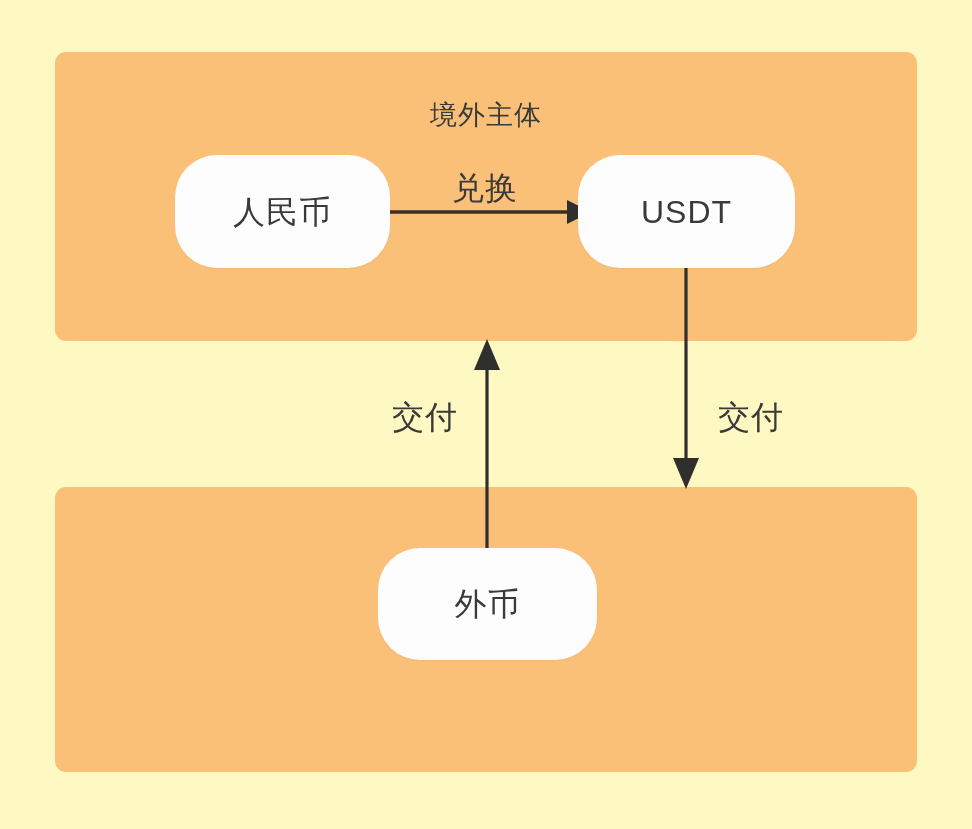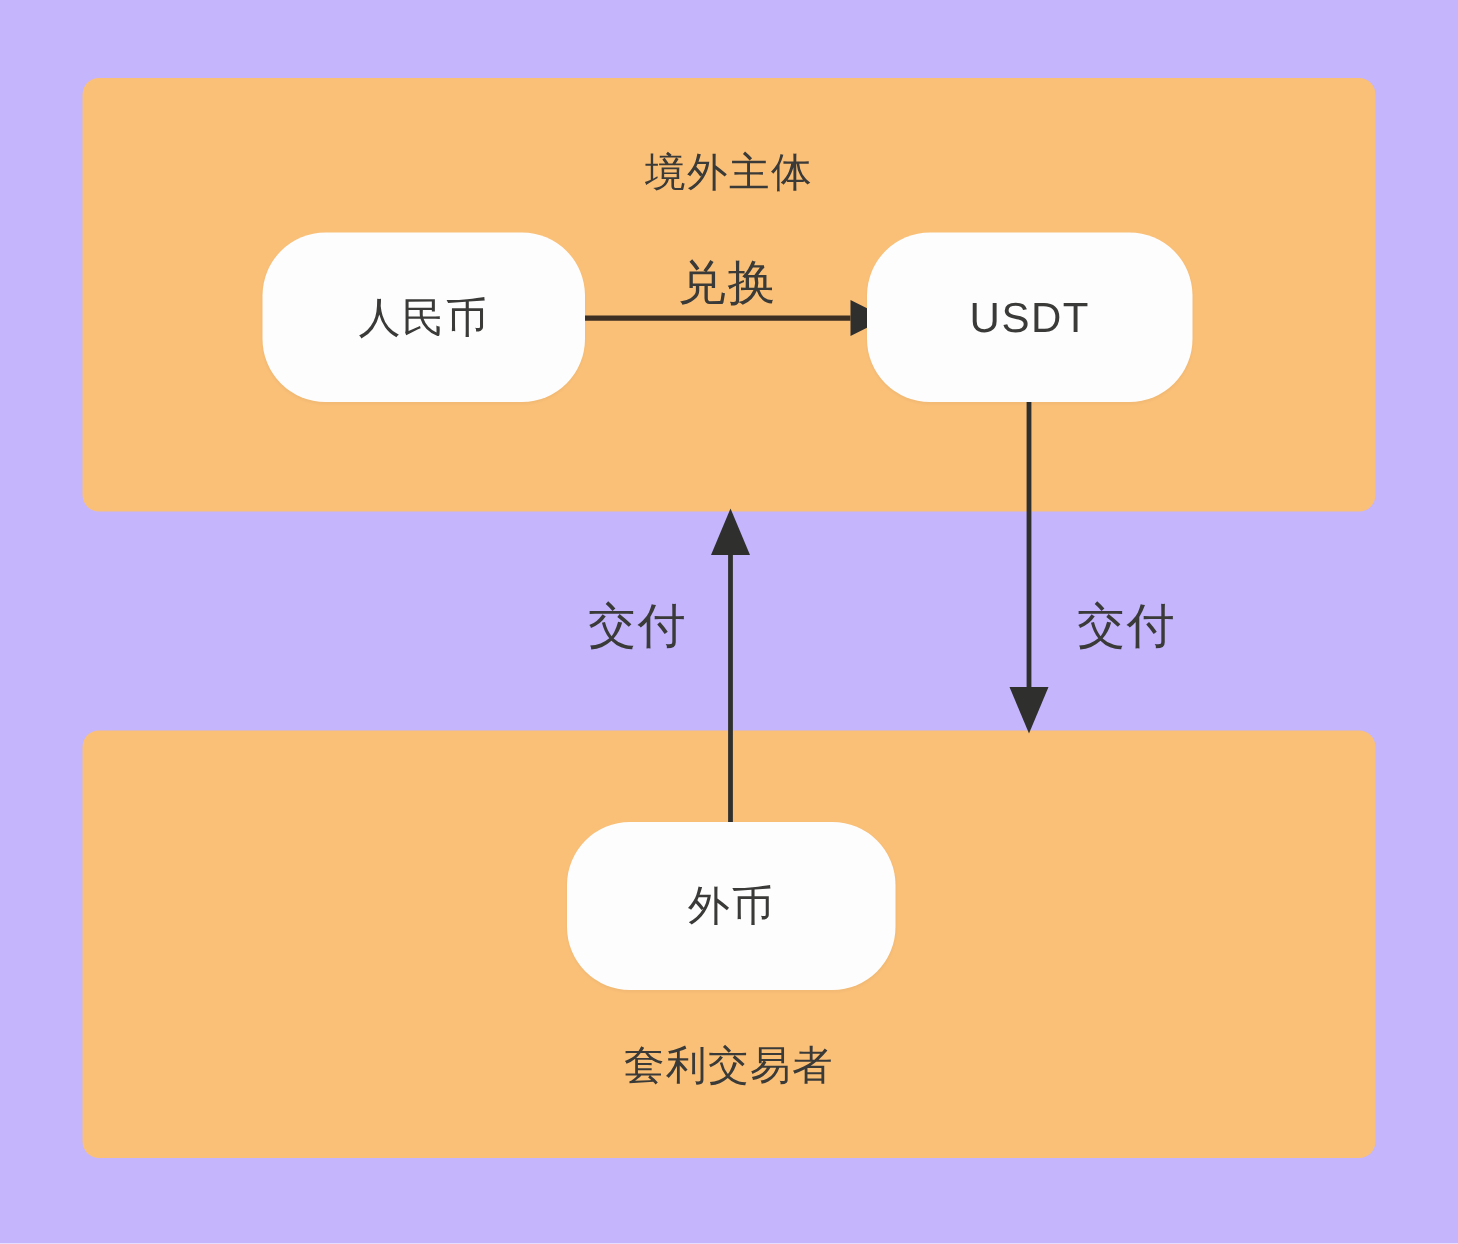--- a/index.html
+++ b/index.html
@@ -8,21 +8,21 @@
     padding: 0;
     background: #ffffff;
   }
   body {
     font-family: "Liberation Sans", "DejaVu Sans", sans-serif;
   }
   #canvas {
     position: relative;
     width: 972px;
     height: 829px;
-    background: #c4b5fd;
+    background: #fef9c3;
     overflow: hidden;
   }
 
   
   .panel {
     position: absolute;
     background: #fac078;
     border-radius: 11px;
   }
   #panel-offshore {
@@ -63,21 +63,21 @@
   .node {
     position: absolute;
     background: #fdfdfd;
     border-radius: 42px;
     display: flex;
     align-items: center;
     justify-content: center;
     box-shadow: 0 1px 2px rgba(0,0,0,0.04);
   }
   .node-label {
-    font-size: 28px;
+    font-size: 32px;
     color: #3a3a38;
     letter-spacing: 1px;
     white-space: nowrap;
     line-height: 1;
   }
   #node-rmb {
     left: 175px;
     top: 155px;
     width: 215px;
     height: 113px;
@@ -131,21 +131,20 @@
 <body>
 
 <div id="canvas">
 
   <div class="panel" id="panel-offshore"></div>
 
   <div class="panel" id="panel-trader"></div>
 
   <div class="panel-caption" id="caption-offshore">境外主体</div>
 
-  <div class="panel-caption" id="caption-trader">套利交易者</div>
 
   <svg id="arrow-layer" viewBox="0 0 972 829" width="972" height="829" xmlns="http://www.w3.org/2000/svg">
 
     <g>
       <line x1="390" y1="212" x2="567" y2="212" stroke="#3d2f22" stroke-width="3.5" stroke-linecap="butt"></line>
       <polygon points="567,200 591,212 567,224" fill="#2f2f2d"></polygon>
     </g>
 
     <g>
       <line x1="686" y1="268" x2="686" y2="462" stroke="#2f2f2d" stroke-width="3.2" stroke-linecap="butt"></line>

